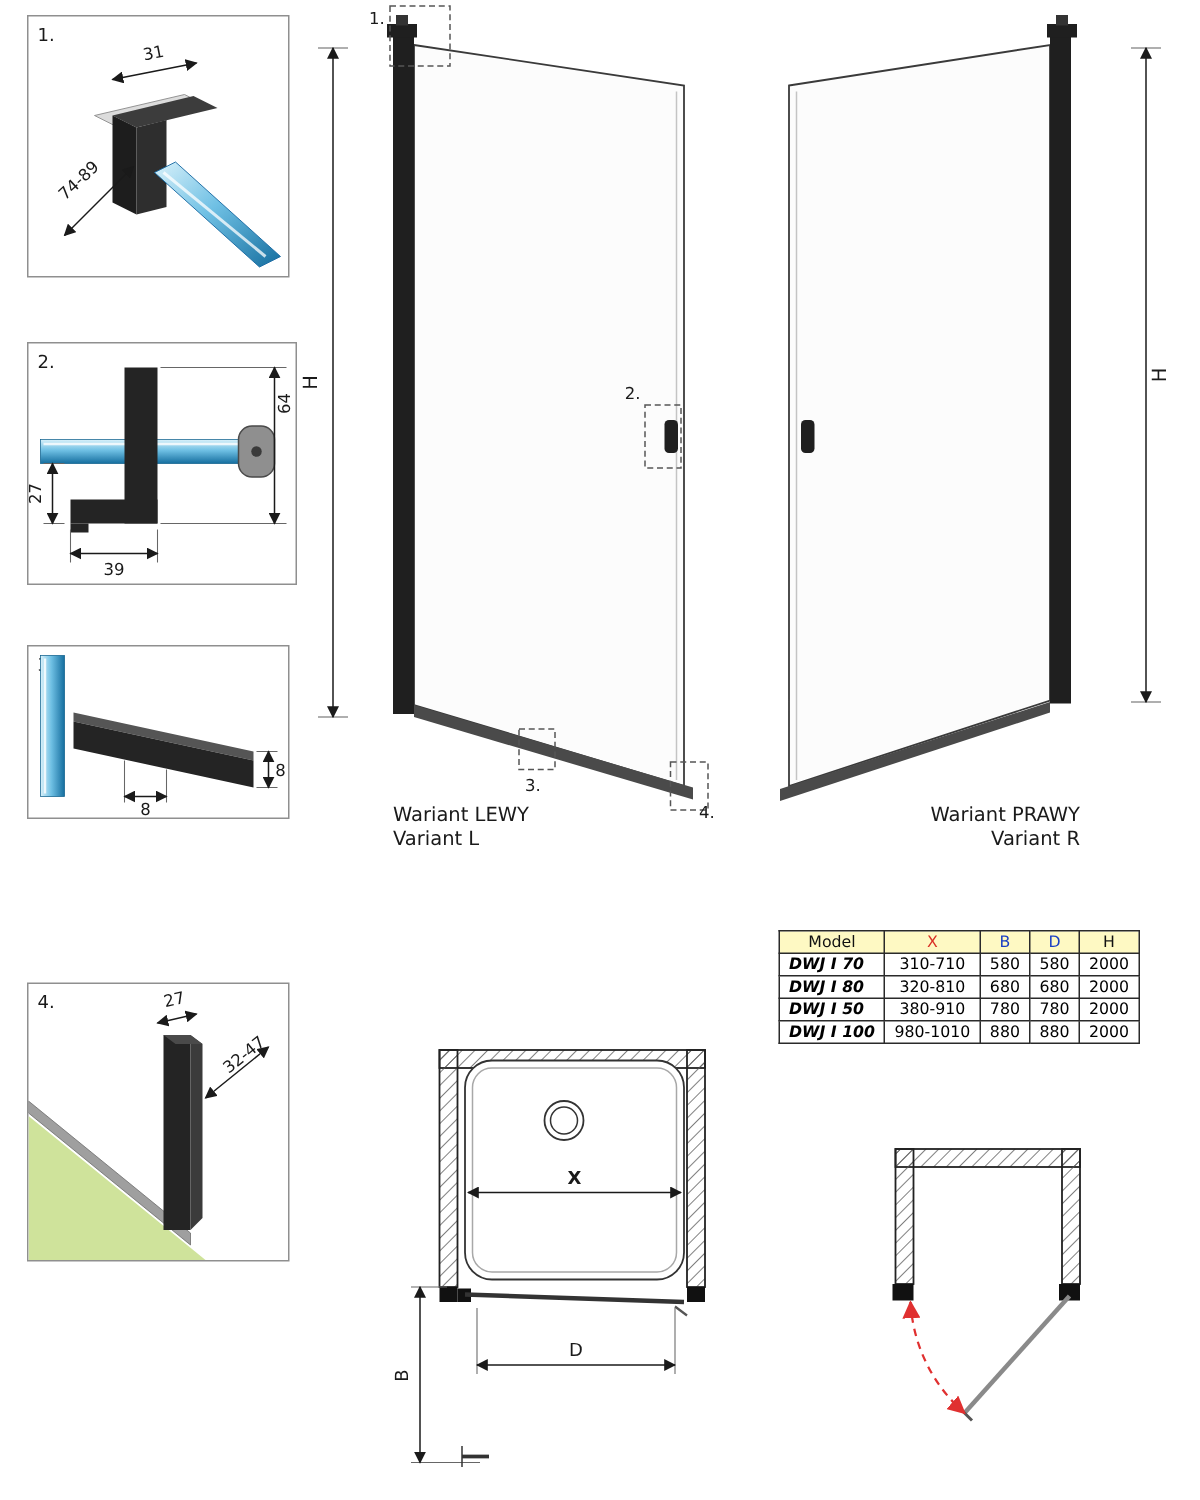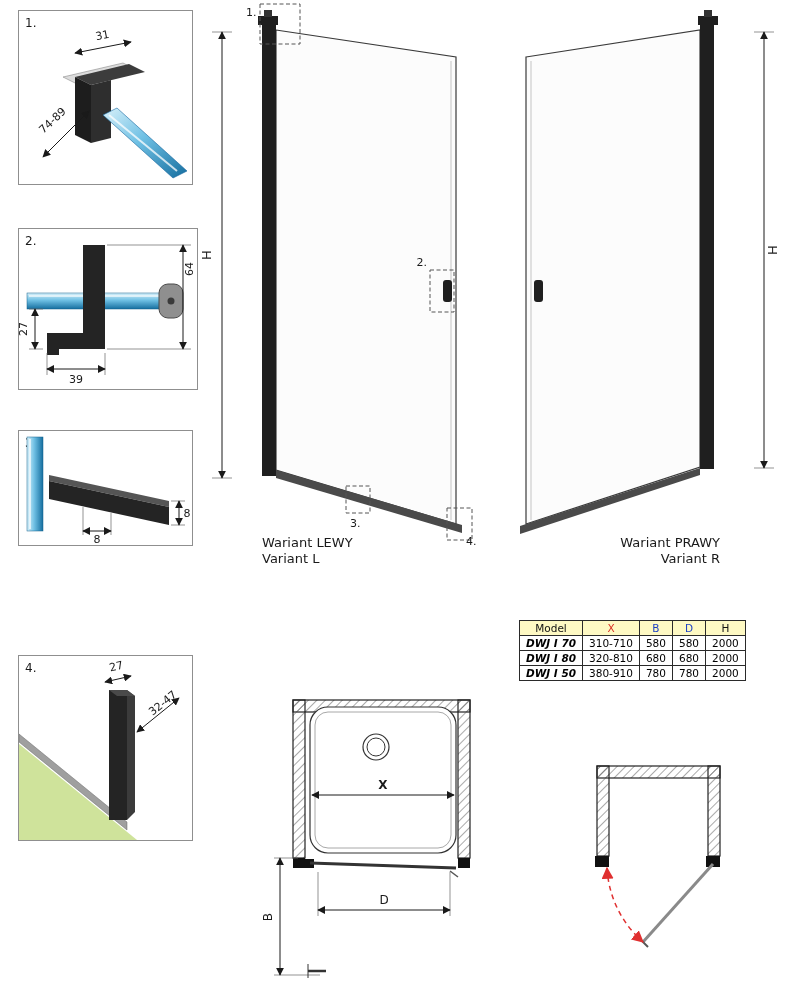--- a/index.html
+++ b/index.html
@@ -217,20 +217,27 @@
         <td>680</td>
         <td>2000</td>
       </tr>
       <tr>
         <td class="model">DWJ I 50</td>
         <td>380-910</td>
         <td>780</td>
         <td>780</td>
         <td>2000</td>
       </tr>
+      <tr>
+        <td class="model">DWJ I 100</td>
+        <td>980-1010</td>
+        <td>880</td>
+        <td>880</td>
+        <td>2000</td>
+      </tr>
     </tbody>
   </table>
 
   <svg class="abs" style="left:250px; top:690px;" width="260" height="310" viewBox="0 0 260 310">
     <defs>
       <marker id="aPlan" viewBox="0 0 10 10" refX="9" refY="5" markerWidth="8" markerHeight="8" orient="auto-start-reverse">
         <path d="M0 0 L10 5 L0 10 z" fill="#1a1a1a"></path>
       </marker>
       <pattern id="hp1" width="6" height="6" patternUnits="userSpaceOnUse" patternTransform="rotate(45)">
         <line x1="0" y1="0" x2="0" y2="6" stroke="#555" stroke-width="1"></line>

